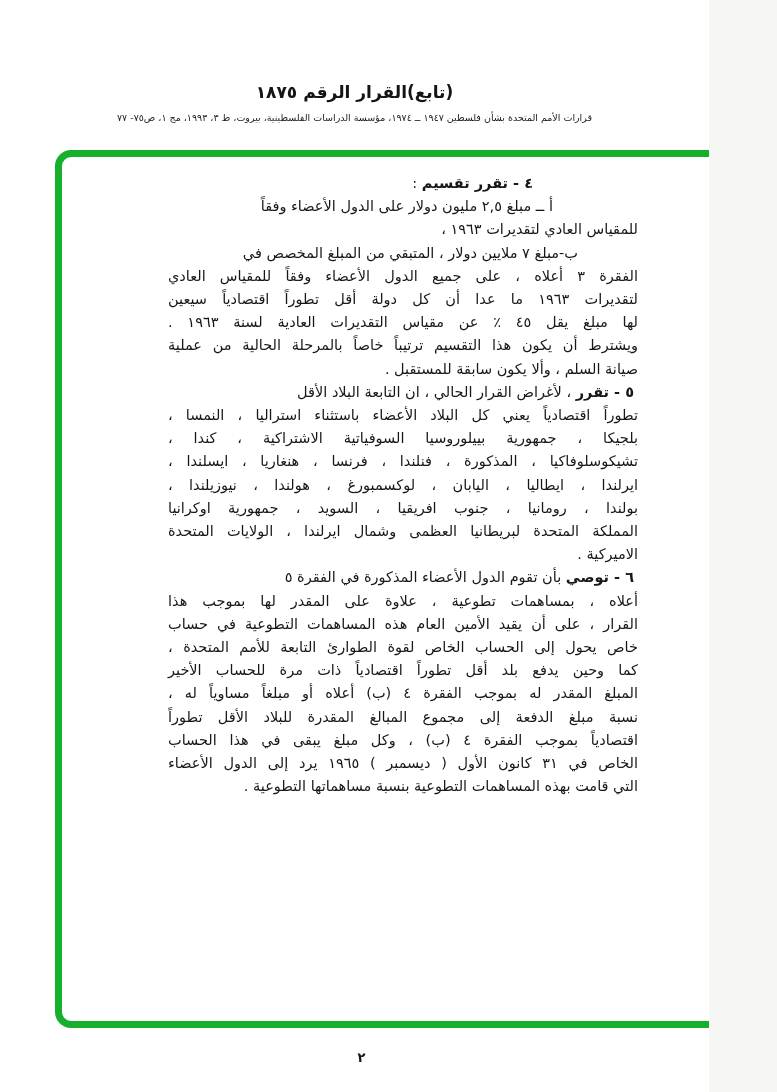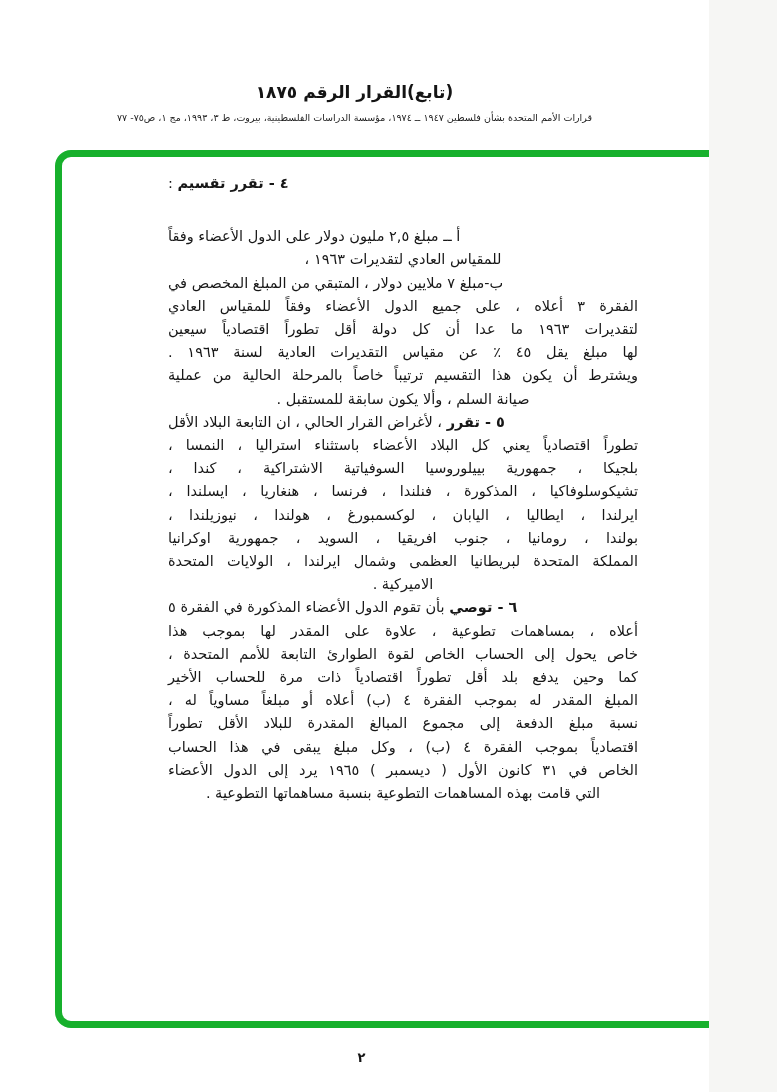--- a/index.html
+++ b/index.html
@@ -31,55 +31,56 @@
     background:transparent;
   }
   .docbody{
     position:absolute;left:168px;top:172px;width:470px;
     direction:rtl;unicode-bidi:embed;
     font-size:14.5px;line-height:23.2px;
     color:#171717;
   }
   .line{min-height:23.2px;}
   .line.fill{text-align:justify;text-align-last:justify;}
-  .line.right{text-align:left;}
-  .line.left{text-align:center;}
+  .line.right{text-align:right;}
+  .line.left{text-align:right;}
   .b{font-weight:bold;}
   .pagenum{
     position:absolute;top:1050px;left:14px;right:0;
     text-align:center;font-weight:bold;font-size:13px;
   }
 </style>
 </head>
 <body>
 
 <div class="page">
   <div class="title">(تابع)القرار الرقم ١٨٧٥</div>
   <div class="citation">قرارات الأمم المتحدة بشأن فلسطين ١٩٤٧ ــ ١٩٧٤، مؤسسة الدراسات الفلسطينية، بيروت، ط ٣، ١٩٩٣، مج ١، ص٧٥- ٧٧</div>
   <div class="frame" style="border-color: rgb(23, 176, 44);"></div>
   <div class="docbody">
       <div class="line right" style="padding-right: 105px;"><span class="b">٤ - تقرر تقسيم</span><span> :</span></div>
-      <div class="line right" style="padding-right: 85px; margin-top: 30px;"><span>أ ــ مبلغ ٢,٥ مليون دولار على الدول الأعضاء وفقاً</span></div>
+      <div class="line right" style="padding-right: 85px;"><span>أ ــ مبلغ ٢,٥ مليون دولار على الدول الأعضاء وفقاً</span></div>
       <div class="line left"><span>للمقياس العادي لتقديرات ١٩٦٣ ،</span></div>
       <div class="line right" style="padding-right: 60px;"><span>ب-مبلغ ٧ ملايين دولار ، المتبقي من المبلغ المخصص في</span></div>
       <div class="line fill"><span>الفقرة ٣ أعلاه ، على جميع الدول الأعضاء وفقاً للمقياس العادي</span></div>
       <div class="line fill"><span>لتقديرات ١٩٦٣ ما عدا أن كل دولة أقل تطوراً اقتصادياً سيعين</span></div>
       <div class="line fill"><span>لها مبلغ يقل ٤٥ ٪ عن مقياس التقديرات العادية لسنة ١٩٦٣ .</span></div>
       <div class="line fill"><span>ويشترط أن يكون هذا التقسيم ترتيباً خاصاً بالمرحلة الحالية من عملية</span></div>
       <div class="line left"><span>صيانة السلم ، وألا يكون سابقة للمستقبل .</span></div>
       <div class="line right" style="padding-right: 4px;"><span class="b">٥ - تقرر</span><span> ، لأغراض القرار الحالي ، ان التابعة البلاد الأقل</span></div>
       <div class="line fill"><span>تطوراً اقتصادياً يعني كل البلاد الأعضاء باستثناء استراليا ، النمسا ،</span></div>
       <div class="line fill"><span>بلجيكا ، جمهورية بييلوروسيا السوفياتية الاشتراكية ، كندا ،</span></div>
       <div class="line fill"><span>تشيكوسلوفاكيا ، المذكورة ، فنلندا ، فرنسا ، هنغاريا ، ايسلندا ،</span></div>
       <div class="line fill"><span>ايرلندا ، ايطاليا ، اليابان ، لوكسمبورغ ، هولندا ، نيوزيلندا ،</span></div>
       <div class="line fill"><span>بولندا ، رومانيا ، جنوب افريقيا ، السويد ، جمهورية اوكرانيا</span></div>
       <div class="line fill"><span>المملكة المتحدة لبريطانيا العظمى وشمال ايرلندا ، الولايات المتحدة</span></div>
       <div class="line left"><span>الاميركية .</span></div>
       <div class="line right" style="padding-right: 4px;"><span class="b">٦ - توصي</span><span> بأن تقوم الدول الأعضاء المذكورة في الفقرة ٥</span></div>
       <div class="line fill"><span>أعلاه ، بمساهمات تطوعية ، علاوة على المقدر لها بموجب هذا</span></div>
+      <div class="line fill"><span>القرار ، على أن يقيد الأمين العام هذه المساهمات التطوعية في حساب</span></div>
       <div class="line fill"><span>خاص يحول إلى الحساب الخاص لقوة الطوارئ التابعة للأمم المتحدة ،</span></div>
       <div class="line fill"><span>كما وحين يدفع بلد أقل تطوراً اقتصادياً ذات مرة للحساب الأخير</span></div>
       <div class="line fill"><span>المبلغ المقدر له بموجب الفقرة ٤ (ب) أعلاه أو مبلغاً مساوياً له ،</span></div>
       <div class="line fill"><span>نسبة مبلغ الدفعة إلى مجموع المبالغ المقدرة للبلاد الأقل تطوراً</span></div>
       <div class="line fill"><span>اقتصادياً بموجب الفقرة ٤ (ب) ، وكل مبلغ يبقى في هذا الحساب</span></div>
       <div class="line fill"><span>الخاص في ٣١ كانون الأول ( ديسمبر ) ١٩٦٥ يرد إلى الدول الأعضاء</span></div>
       <div class="line left"><span>التي قامت بهذه المساهمات التطوعية بنسبة مساهماتها التطوعية .</span></div>
     </div>
   <div class="pagenum">٢</div>
 </div>

